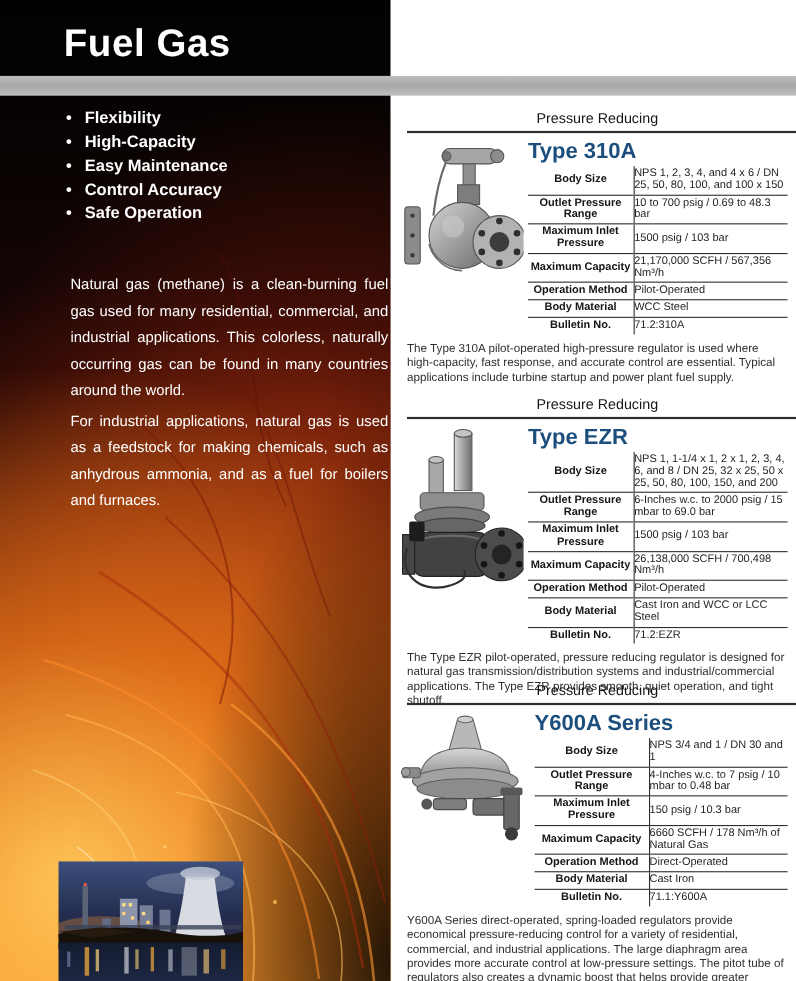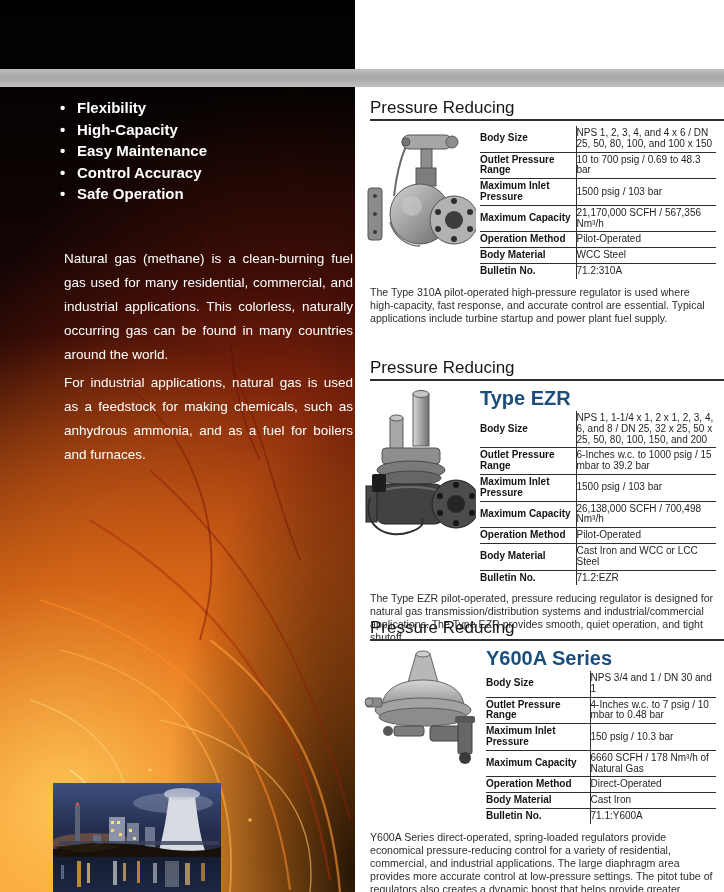--- a/index.html
+++ b/index.html
@@ -38,29 +38,29 @@
 
   
   .gray-bar{
     position:absolute; left:0; top:69px; width:724px; height:18px; z-index:6;
     background:linear-gradient(180deg,#bdbdbd 0%,#a7a7a7 50%,#bfbfbf 100%);
   }
 
   
   .section{ position:absolute; left:370px; width:346px; }
   .sec1{ top:100px; } .sec2{ top:360px; } .sec3{ top:620px; }
-  .cat-heading{ text-align:left; font-size:17px; color:#161616; line-height:16px; }
+  .cat-heading{ text-align:center; font-size:13px; color:#161616; line-height:16px; }
   .rule{ border-top:2px solid #2e2e2e; margin-top:3px; margin-right:-8px; }
   .product-row{ display:flex; align-items:flex-start; margin-top:5px; }
   .product-image{ flex:0 0 112px; margin-left:-6px; }
   .product-info{ flex:1 1 auto; padding-left:4px; }
   .product-title{ color:#1b4e7c; font-size:20px; font-weight:bold; line-height:22px; margin:1px 0 2px 0; }
   table.spec{ border-collapse:collapse; width:100%; table-layout:fixed; }
   table.spec td{ font-size:10px; line-height:10.8px; vertical-align:middle; padding:2px 0; }
-  td.sl{ width:96px; text-align:left; font-weight:bold; color:#141414; padding-right:5px; }
+  td.sl{ width:96px; text-align:center; font-weight:bold; color:#141414; padding-right:5px; }
   .sec3 td.sl{ width:104px; }
   td.sv{ border-left:1.4px solid #2e2e2e; padding-left:5px; color:#1f1f1f; }
   table.spec tr + tr td{ border-top:1.2px solid #2e2e2e; }
   .description{ margin-top:7px; font-size:10.6px; line-height:13px; color:#2e2e2e; padding-right:2px; }
 </style>
 </head>
 <body>
 
 <div class="page">
 
@@ -75,20 +75,21 @@
       <path d="M310,892 C320,800 250,740 160,720" stroke="#ffc25e" stroke-width="1.4" opacity="0.6" fill="none"></path>
       <path d="M200,640 C230,540 200,440 120,380" stroke="#7a1a0a" stroke-width="1.8" opacity="0.55" fill="none"></path>
       <path d="M300,560 C260,460 260,380 180,300" stroke="#6e150a" stroke-width="1.6" opacity="0.5" fill="none"></path>
       <path d="M260,460 C220,380 240,300 200,230" stroke="#5c1008" stroke-width="1.4" opacity="0.45" fill="none"></path>
       <path d="M80,860 C110,820 100,790 70,770" stroke="#fff1c0" stroke-width="1.2" opacity="0.7" fill="none"></path>
       <circle cx="60" cy="800" r="2" fill="#ffe9a8" opacity="0.9"></circle>
       <circle cx="150" cy="770" r="1.6" fill="#ffd27a" opacity="0.8"></circle>
       <circle cx="250" cy="820" r="1.8" fill="#ffc25e" opacity="0.8"></circle>
     </svg>
 
+    <h1 class="fg-title">Fuel Gas</h1>
 
     <ul class="bullets">
       <li>Flexibility</li>
       <li>High-Capacity</li>
       <li>Easy Maintenance</li>
       <li>Control Accuracy</li>
       <li>Safe Operation</li>
     </ul>
 
     <p class="fg-para p1">Natural gas (methane) is a clean-burning fuel gas used for many residential, commercial, and industrial applications.  This colorless, naturally occurring gas can be found in many countries around the world.</p>
@@ -172,20 +173,21 @@
           <circle cx="90" cy="75" r="3" fill="#2e2e2e"></circle>
             <circle cx="106" cy="86" r="3" fill="#2e2e2e"></circle>
           <circle cx="106" cy="103" r="3" fill="#2e2e2e"></circle>
             <circle cx="90" cy="113" r="3" fill="#2e2e2e"></circle>
           <circle cx="74" cy="103" r="3" fill="#2e2e2e"></circle>
             <circle cx="74" cy="86" r="3" fill="#2e2e2e"></circle>
           <path d="M26,96 C30,110 42,120 56,120" stroke="#6a6a6a" stroke-width="1.5" fill="none"></path>
         </svg>
       </div>
       <div class="product-info">
+        <h2 class="product-title">Type 310A</h2>
         <table class="spec">
           <tbody>
               <tr>
                 <td class="sl">Body Size</td>
                 <td class="sv">NPS 1, 2, 3, 4, and 4 x 6 / DN 25, 50, 80, 100, and 100 x 150</td>
               </tr>
           <tr>
                 <td class="sl">Outlet Pressure Range</td>
                 <td class="sv">10 to 700 psig / 0.69 to 48.3 bar</td>
               </tr>
@@ -255,21 +257,21 @@
       <div class="product-info">
         <h2 class="product-title">Type EZR</h2>
         <table class="spec">
           <tbody>
               <tr>
                 <td class="sl">Body Size</td>
                 <td class="sv">NPS 1, 1-1/4 x 1, 2 x 1, 2, 3, 4, 6, and 8 / DN 25, 32 x 25, 50 x 25, 50, 80, 100, 150, and 200</td>
               </tr>
           <tr>
                 <td class="sl">Outlet Pressure Range</td>
-                <td class="sv">6-Inches w.c. to 1000 psig / 15 mbar to 39.2 bar</td>
+                <td class="sv">6-Inches w.c. to 2000 psig / 15 mbar to 69.0 bar</td>
               </tr>
           <tr>
                 <td class="sl">Maximum Inlet Pressure</td>
                 <td class="sv">1500 psig / 103 bar</td>
               </tr>
           <tr>
                 <td class="sl">Maximum Capacity</td>
                 <td class="sv">26,138,000 SCFH / 700,498 Nm³/h</td>
               </tr>
           <tr>

